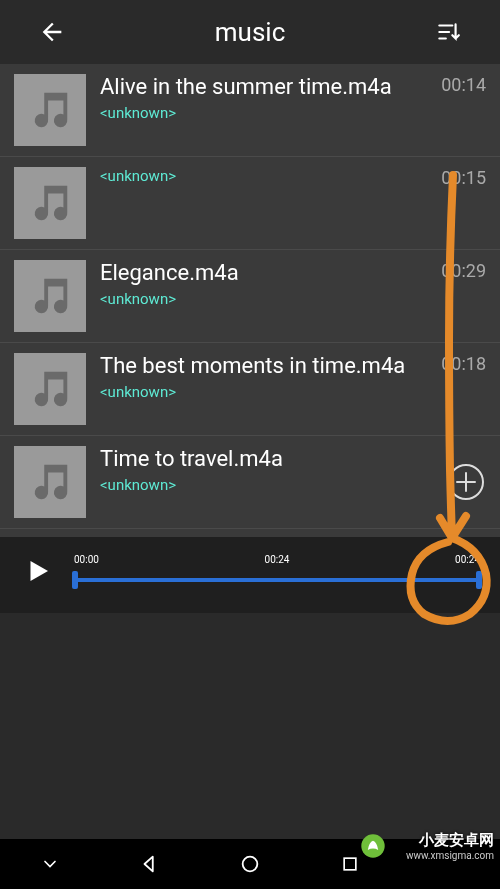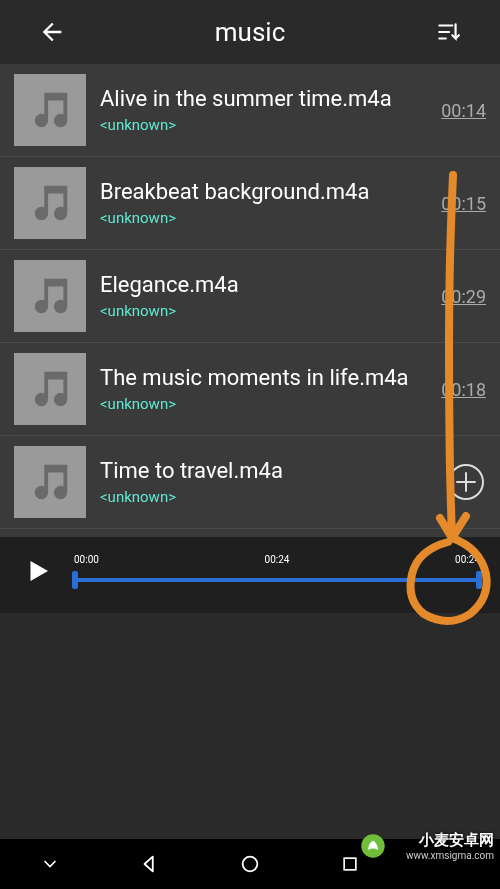--- a/index.html
+++ b/index.html
@@ -4,26 +4,26 @@
   <style>
     * { margin: 0; padding: 0; box-sizing: border-box; }
     html, body { width: 500px; height: 889px; overflow: hidden; font-family: -apple-system, Roboto, sans-serif; background: #222; }
     .screen { width: 500px; height: 889px; background: #3a3a3a; display: flex; flex-direction: column; position: relative; }
 
     .header { height: 64px; background: #2a2a2a; display: flex; align-items: center; justify-content: space-between; padding: 0 32px; }
     .header-title { color: #fff; font-size: 26px; font-weight: 400; }
     .back-btn, .sort-btn { width: 40px; height: 40px; display: flex; align-items: center; justify-content: center; cursor: pointer; }
 
     .list { flex: none; }
-    .item { display: flex; align-items: center; padding: 10px 14px; border-bottom: 1px solid #4a4a4a; }
+    .item { display: flex; padding: 10px 14px; border-bottom: 1px solid #4a4a4a; }
     .thumb { width: 72px; height: 72px; background: #9a9a9a; display: flex; align-items: center; justify-content: center; flex-shrink: 0; margin-right: 14px; }
     .meta { flex: 1; min-width: 0; }
     .title { color: #fff; font-size: 22px; line-height: 1.2; margin-bottom: 4px; }
     .artist { color: #5eead4; font-size: 15px; }
-    .dur { color: #aaa; font-size: 18px; margin-left: 8px; text-decoration: underline; }
+    .dur { color: #aaa; font-size: 18px; margin-left: 8px; }
 
     .player { background: #1f1f1f; padding: 12px 16px 20px 16px; display: flex; align-items: center; margin-top: 8px; }
     .play { width: 44px; height: 44px; display: flex; align-items: center; justify-content: center; cursor: pointer; margin-right: 10px; }
     .timeline { flex: 1; position: relative; }
     .time-labels { display: flex; justify-content: space-between; color: #fff; font-size: 10px; margin-bottom: 6px; padding: 0 4px; }
     .track { position: relative; height: 18px; }
     .bar { position: absolute; top: 7px; left: 4px; right: 4px; height: 4px; background: #2a6fd6; }
     .handle { position: absolute; top: 0; width: 6px; height: 18px; background: #2a6fd6; border-radius: 2px; }
     .handle.left { left: 2px; }
     .handle.right { right: 2px; }
@@ -75,21 +75,20 @@
       <div class="dur">00:14</div>
     </div>
 
     <div class="item">
       <div class="thumb">
         <svg width="46" height="46" viewBox="0 0 24 24">
             <path d="M9 3v11.3A3.5 3.5 0 1 0 11 17V7h8v7.3A3.5 3.5 0 1 0 21 17V3H9z" fill="#6a6a6a"></path>
           </svg>
       </div>
       <div class="meta">
-        <div class="title">Breakbeat background.m4a</div>
         <div class="artist">&lt;unknown&gt;</div>
       </div>
       <div class="dur">00:15</div>
     </div>
 
     <div class="item">
       <div class="thumb">
         <svg width="46" height="46" viewBox="0 0 24 24">
             <path d="M9 3v11.3A3.5 3.5 0 1 0 11 17V7h8v7.3A3.5 3.5 0 1 0 21 17V3H9z" fill="#6a6a6a"></path>
           </svg>
@@ -101,21 +100,21 @@
       <div class="dur">00:29</div>
     </div>
 
     <div class="item">
       <div class="thumb">
         <svg width="46" height="46" viewBox="0 0 24 24">
             <path d="M9 3v11.3A3.5 3.5 0 1 0 11 17V7h8v7.3A3.5 3.5 0 1 0 21 17V3H9z" fill="#6a6a6a"></path>
           </svg>
       </div>
       <div class="meta">
-        <div class="title">The music moments in life.m4a</div>
+        <div class="title">The best moments in time.m4a</div>
         <div class="artist">&lt;unknown&gt;</div>
       </div>
       <div class="dur">00:18</div>
     </div>
 
     <div class="item">
       <div class="thumb">
         <svg width="46" height="46" viewBox="0 0 24 24">
             <path d="M9 3v11.3A3.5 3.5 0 1 0 11 17V7h8v7.3A3.5 3.5 0 1 0 21 17V3H9z" fill="#6a6a6a"></path>
           </svg>

